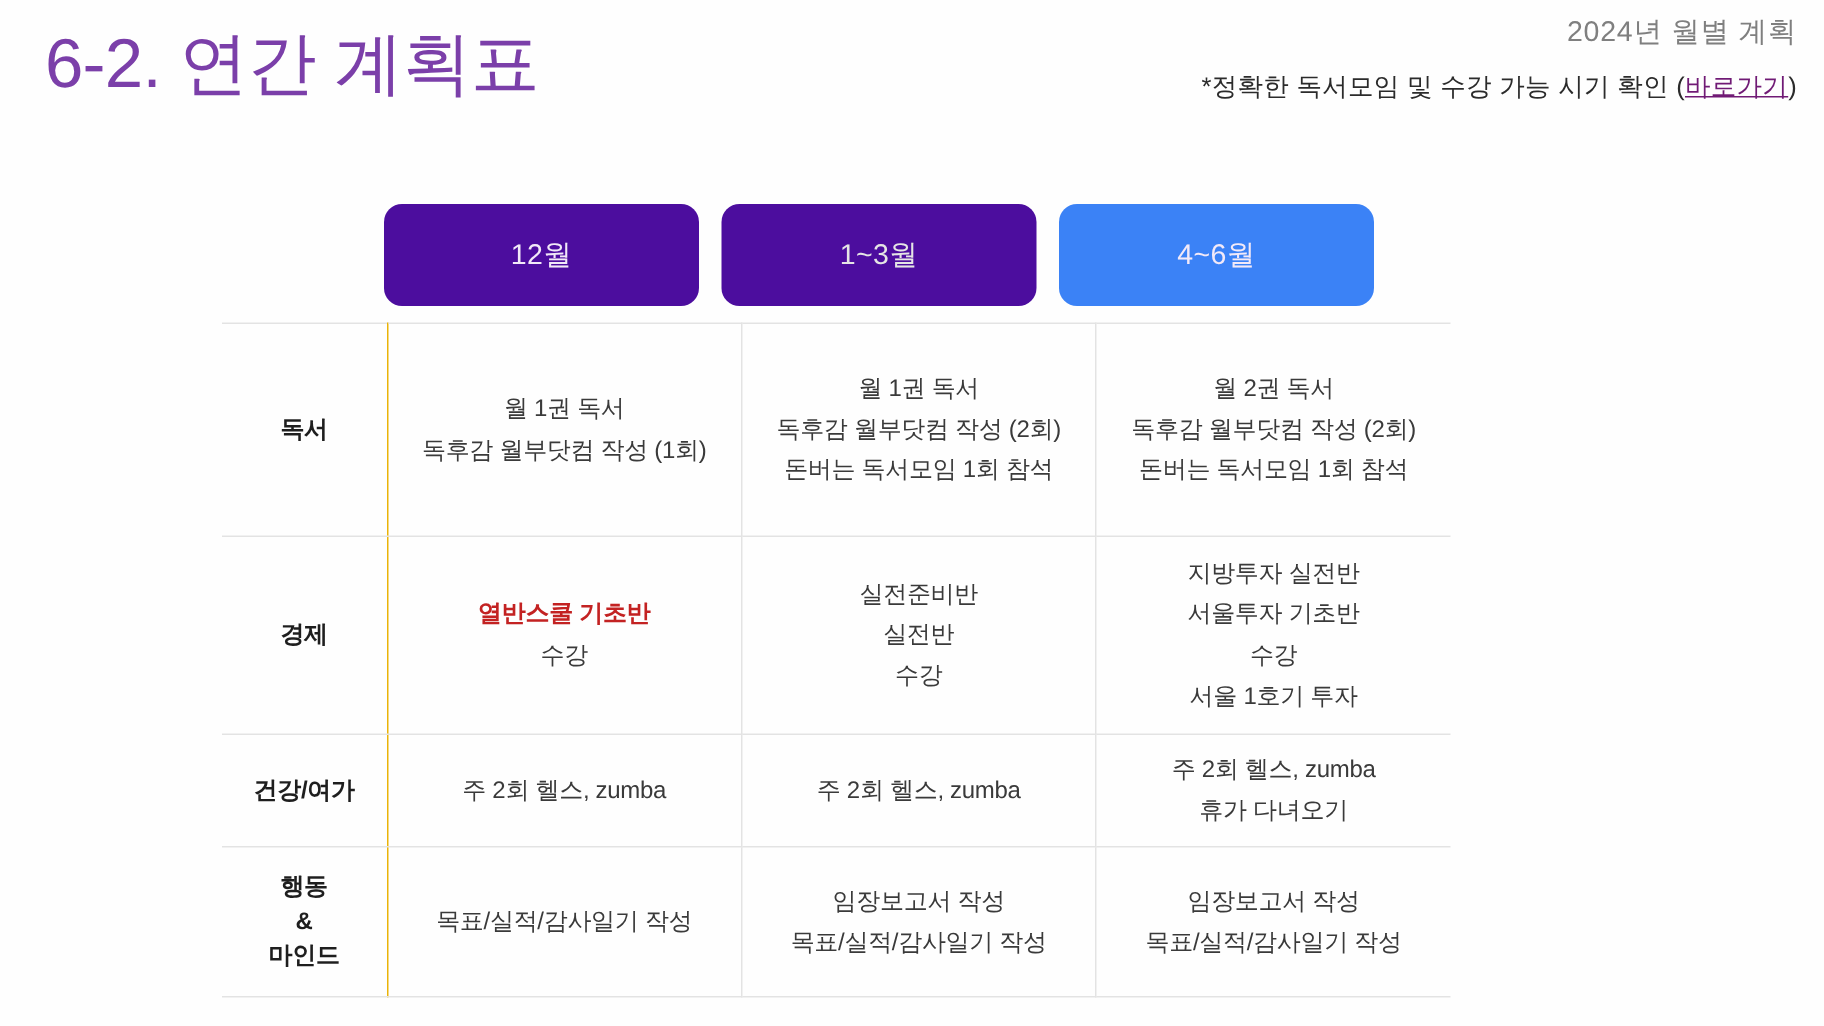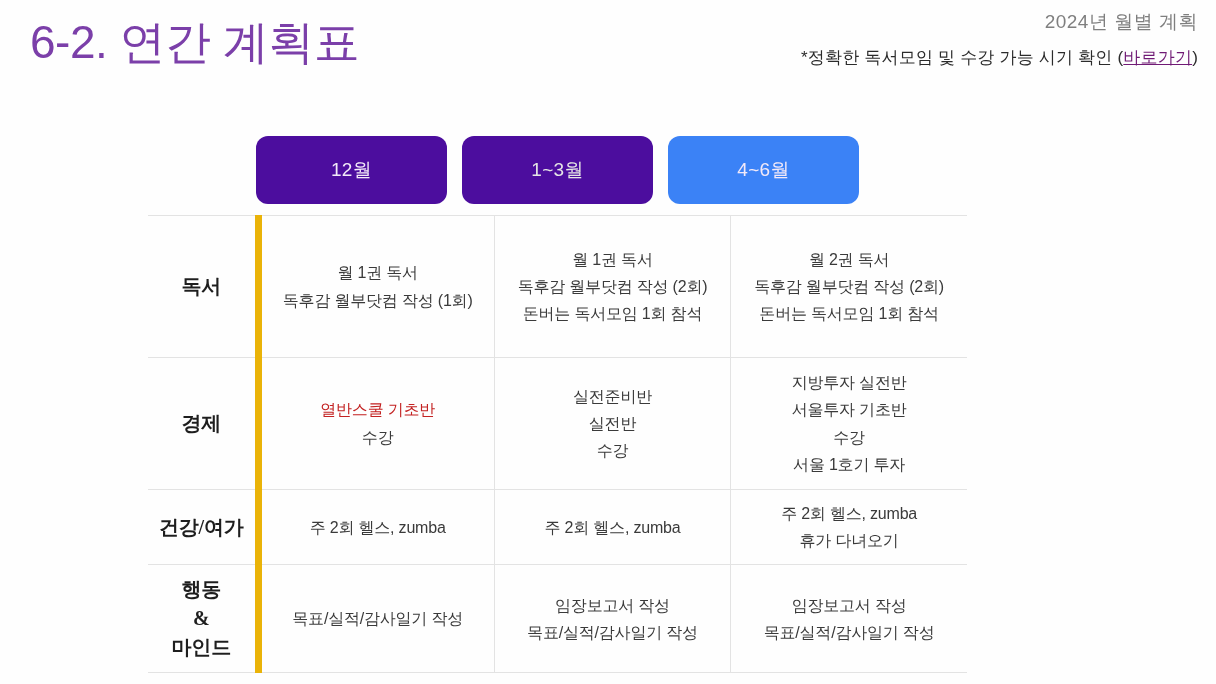--- a/index.html
+++ b/index.html
@@ -61,21 +61,21 @@
     color: #1A54C4;
     text-decoration: underline;
     cursor: pointer;
   }
 
   
   .tab-row {
     position: absolute;
     left: 256px;
     top: 136px;
-    width: 603px;
+    width: 660px;
     height: 68px;
     display: flex;
     gap: 15px;
     text-align: center;
   }
   .tab {
     flex: 1 1 0;
     background: #4C0D9E;
     border-radius: 12px;
     display: flex;
@@ -101,41 +101,40 @@
   .plan-table col.c-data  { width: 236.33px; }
 
   .plan-table td {
     border-top: 1px solid #E3E3E3;
     border-bottom: 1px solid #E3E3E3;
     vertical-align: middle;
     padding: 10px 6px;
     text-align: center;
   }
   .plan-table td.row-label {
-    font-size: 20px;
+    font-size: 16px;
     font-weight: bold;
     color: #1E1E1E;
     letter-spacing: -0.2px;
-    border-right: 7px solid #eab308;
+    border-right: 1px solid #eab308;
     line-height: 1.45;
-    font-family: Liberation Serif, serif;
   }
   .plan-table td.cell {
     font-size: 16px;
     color: #3A3A3A;
     line-height: 1.7;
     letter-spacing: -0.2px;
     border-right: 1px solid #E3E3E3;
   }
   .plan-table td.cell:last-child { border-right: none; }
 
   .cell-line { display: block; white-space: nowrap; }
   .cell-line.hl {
     color: #C32222;
-    font-weight: normal;
+    font-weight: bold;
   }
 
   
   tr.r-reading td   { height: 142px; }
   tr.r-economy td   { height: 132px; }
   tr.r-health td    { height: 74px;  }
   tr.r-mind td      { height: 100px; }
 </style>
 </head>
 <body style="background: rgb(254, 254, 254);">

